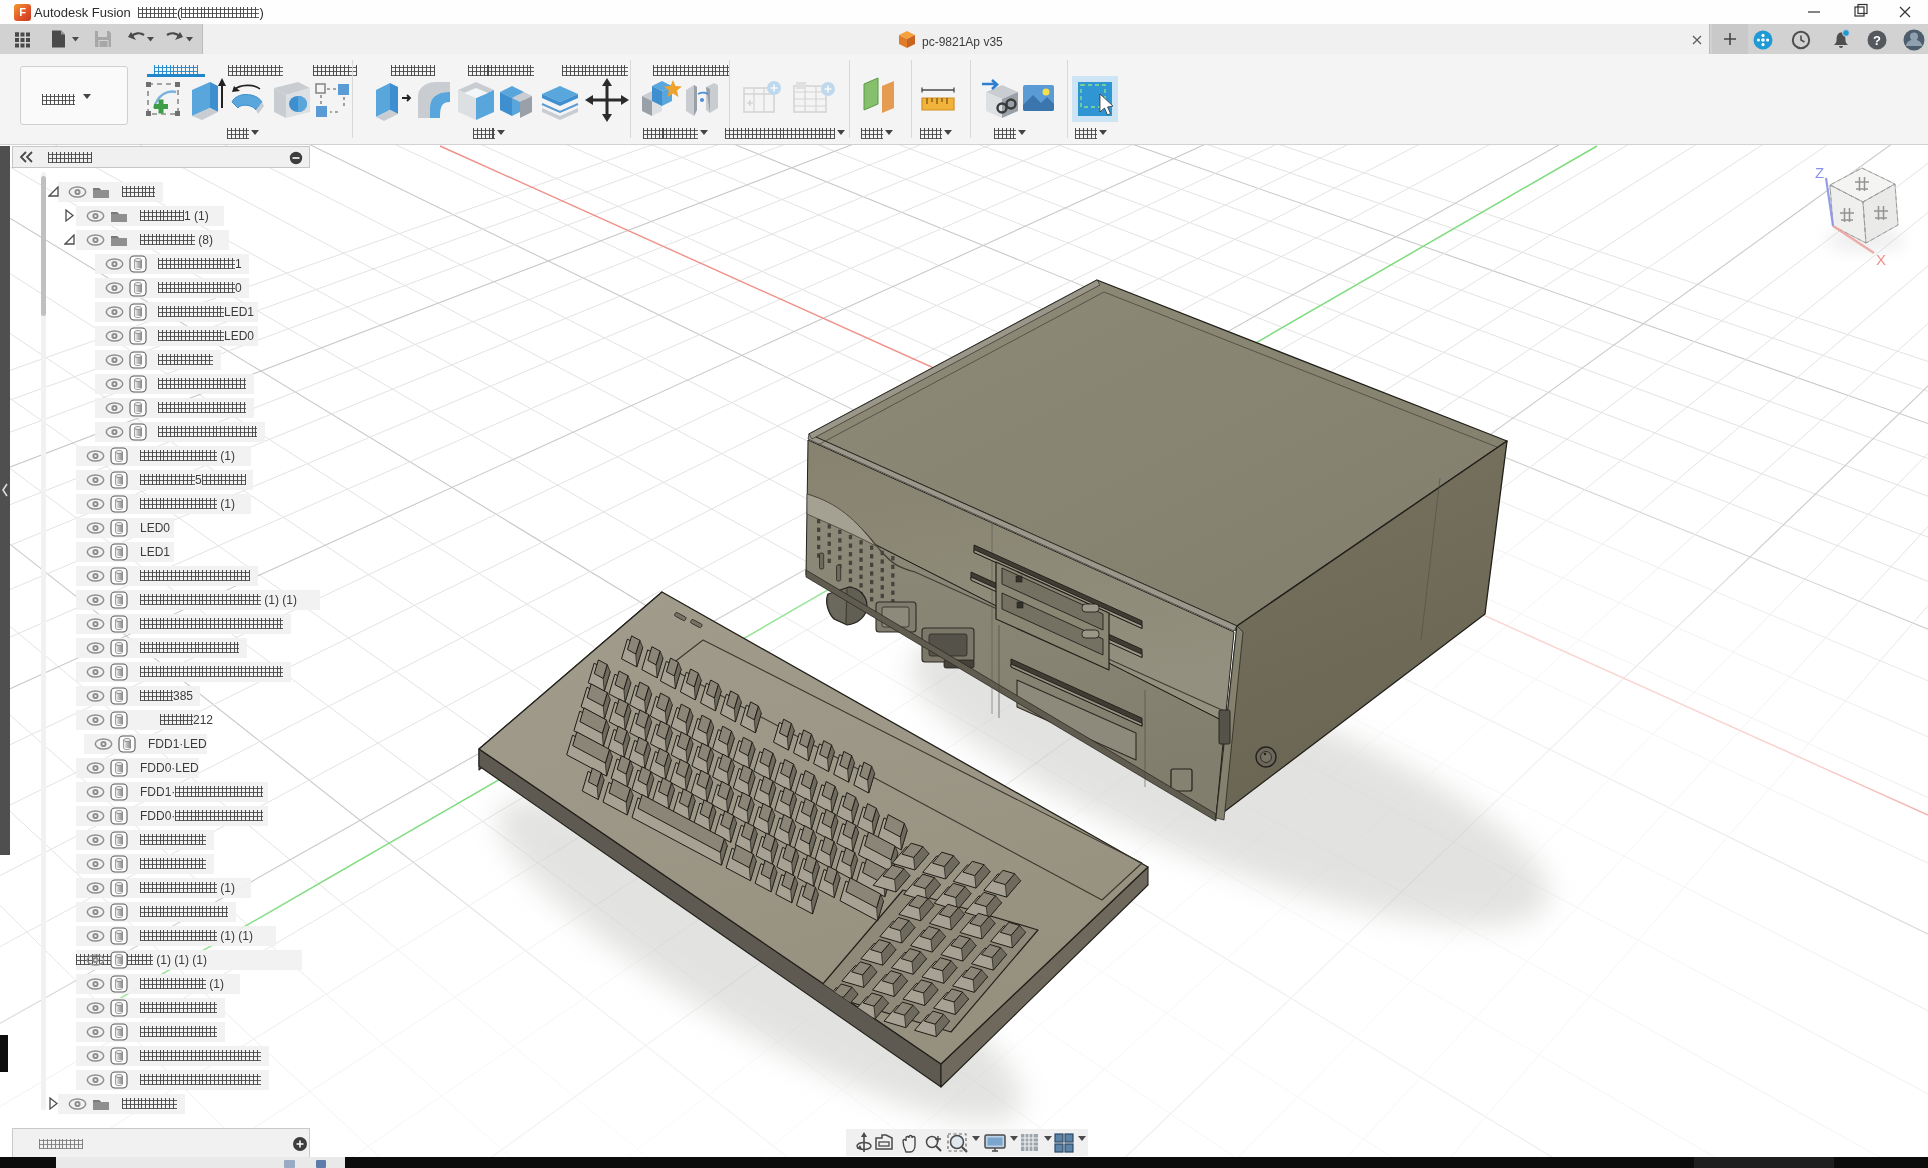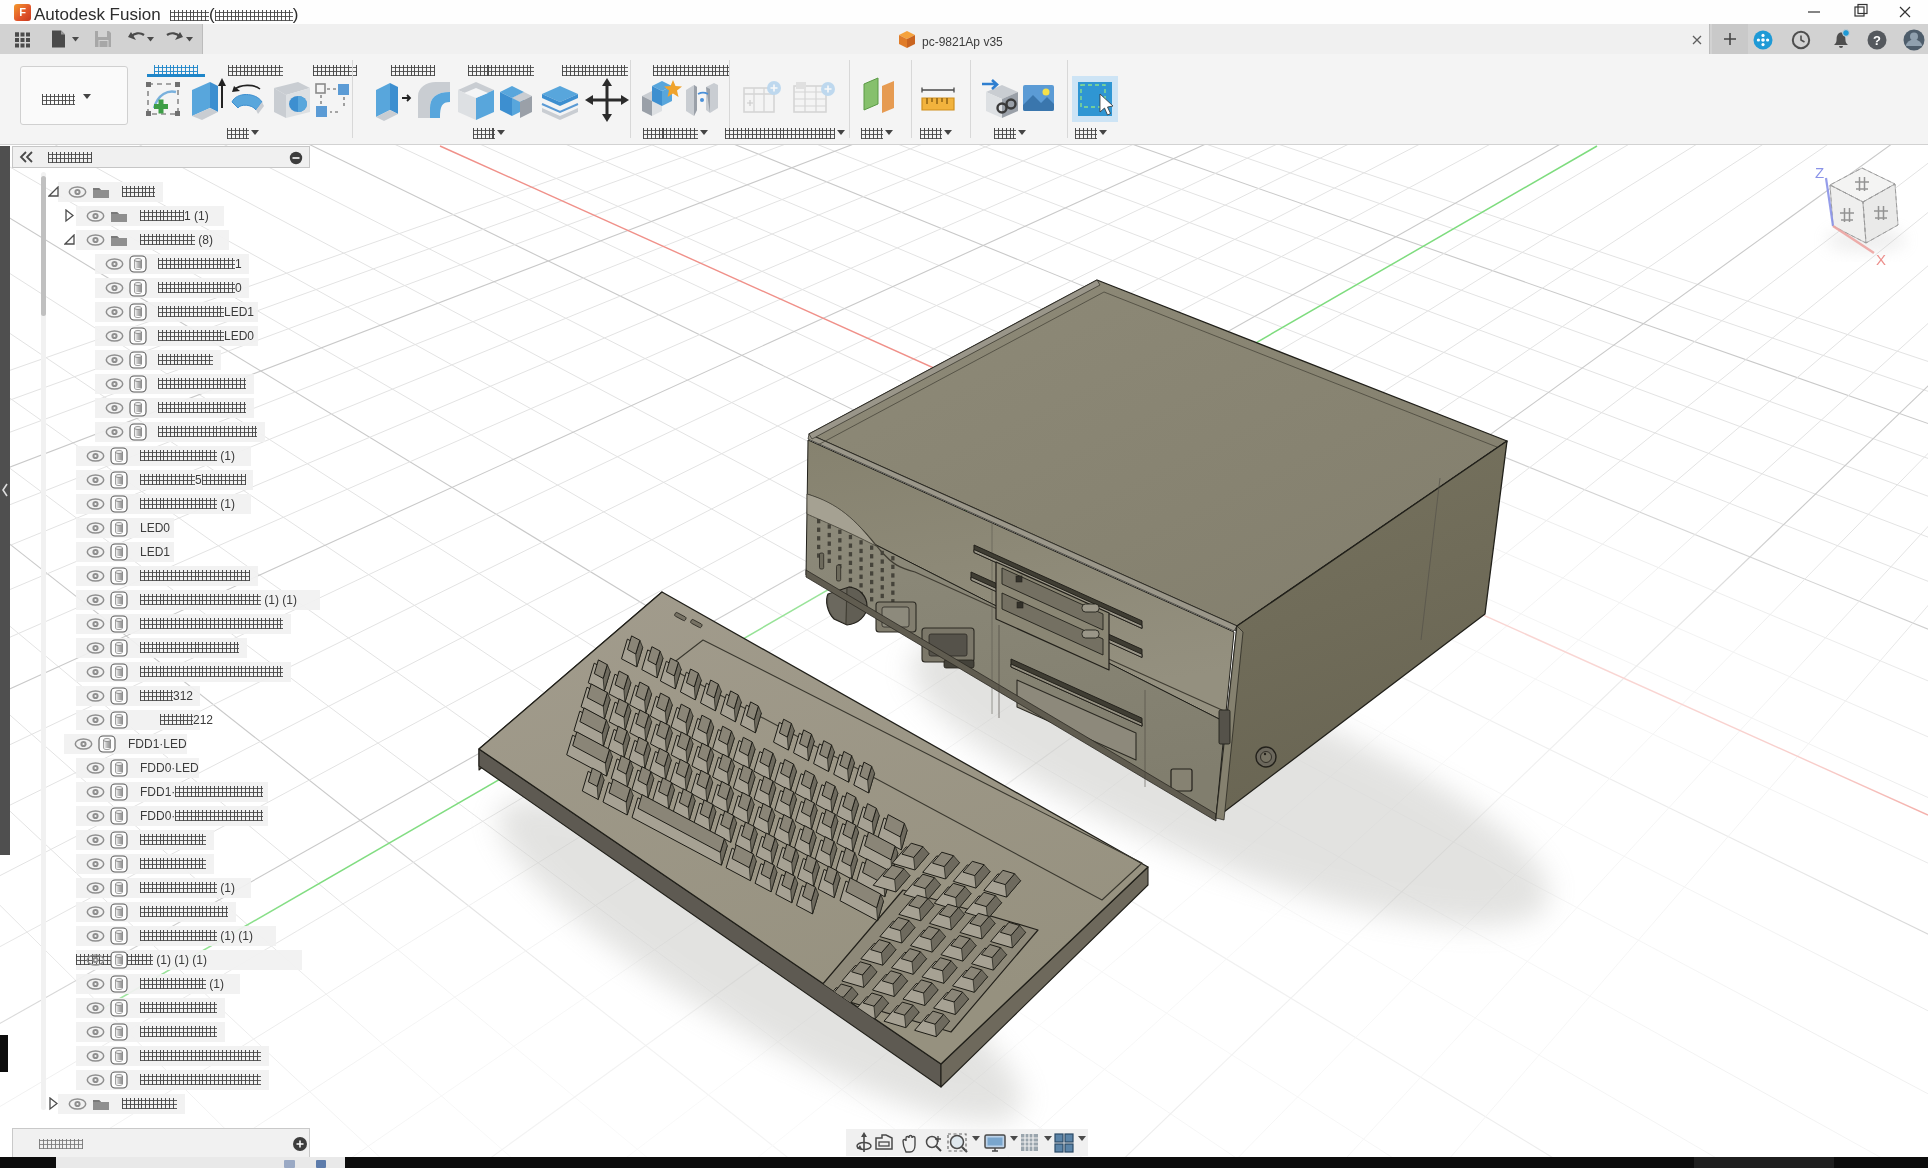--- a/index.html
+++ b/index.html
@@ -560,21 +560,21 @@
     </g>
     <g stroke="#8f8f8f" stroke-width="1.5" opacity="0.95">
       <line x1="1874.0" y1="211" x2="1888.0" y2="211"></line>
       <line x1="1878.5" y1="206.0" x2="1878.5" y2="220.0"></line>
       <line x1="1883.5" y1="206.0" x2="1883.5" y2="220.0"></line>
       <line x1="1875.0" y1="218.0" x2="1887.0" y2="218.0"></line>
     </g>
   </svg>
 <div class="abs" style="left:0;top:0;width:1928px;height:24px;background:#fefefe">
     <div class="abs" style="left:14px;top:4px;width:17px;height:17px;border-radius:3px;background:linear-gradient(135deg,#f3992c,#e2572b 55%,#c8391f);color:#fff;font-size:11px;font-weight:bold;text-align:center;line-height:16px">F</div>
-    <div class="abs" style="left:34px;top:5px;font-size:17px;color:#2d2d2d">Autodesk Fusion&nbsp;&nbsp;<i class="jb" style="width:39px"></i>(<i class="jb" style="width:78px"></i>)</div>
+    <div class="abs" style="left:34px;top:5px;font-size:13px;color:#2d2d2d">Autodesk Fusion&nbsp;&nbsp;<i class="jb" style="width:39px"></i>(<i class="jb" style="width:78px"></i>)</div>
     <svg class="abs" style="left:1780px;top:0" width="148" height="24">
       <line x1="28" y1="12" x2="40" y2="12" stroke="#333" stroke-width="1.2"></line>
       <rect x="75" y="7" width="9" height="9" fill="none" stroke="#333" stroke-width="1.2"></rect>
       <rect x="78" y="4.5" width="9" height="9" fill="none" stroke="#333" stroke-width="1.2"></rect>
       <path d="M 120,7 L 130,17 M 130,7 L 120,17" stroke="#333" stroke-width="1.2"></path>
     </svg>
   </div>
 <div class="abs" style="left:0;top:24px;width:1928px;height:30px;background:#d2d2d2"></div>
 <div class="abs" style="left:202px;top:24px;width:1508px;height:30px;background:#f0f0f0;border-left:1px solid #bcbcbc;border-right:1px solid #bcbcbc"></div>
 <svg class="abs" style="left:0;top:24px" width="202" height="30">
@@ -1309,21 +1309,21 @@
           <stop offset="0%" stop-color="#ffffff"></stop>
           <stop offset="50%" stop-color="#b9b9b9"></stop>
           <stop offset="100%" stop-color="#8f8f8f"></stop>
         </linearGradient>
       </defs>
       <path d="M 5.5,5 L 12.5,5 L 12.5,13 L 5.5,13 Z" fill="url(#cg)"></path>
       <ellipse cx="9" cy="5" rx="3.5" ry="1.6" fill="#e8e8e8" stroke="#777" stroke-width="0.7"></ellipse>
       <path d="M 5.5,5 L 5.5,13 M 12.5,5 L 12.5,13" stroke="#777" stroke-width="0.7"></path>
       <path d="M 5.5,13 a 3.5,1.6 0 0 0 7,0" fill="none" stroke="#777" stroke-width="0.7"></path>
     </svg>
-    <div style="margin-left:64px"><i class="jb" style="width:33px"></i><span style="white-space:pre">312</span></div>
+    <div style="margin-left:64px"><i class="jb" style="width:33px"></i><span style="white-space:pre">385</span></div>
   </div>
 <div class="row" style="left:76px;top:710px;width:124px;background:rgba(241,241,241,.92)">
     <svg width="19" height="12" style="position:absolute;left:10px;top:4px">
       <ellipse cx="9.5" cy="6" rx="8.2" ry="5" fill="none" stroke="#8f8f8f" stroke-width="1.5"></ellipse>
       <circle cx="9.5" cy="6" r="3.1" fill="#8f8f8f"></circle>
       <circle cx="9.5" cy="6" r="1.1" fill="#f6f6f6"></circle>
     </svg>
     <svg width="18" height="18" style="position:absolute;left:34px;top:1px">
       <rect x="1" y="1" width="16" height="16" rx="4" fill="#fdfdfd" stroke="#5a5a5a" stroke-width="1.1"></rect>
       <defs>
@@ -1333,21 +1333,21 @@
           <stop offset="100%" stop-color="#8f8f8f"></stop>
         </linearGradient>
       </defs>
       <path d="M 5.5,5 L 12.5,5 L 12.5,13 L 5.5,13 Z" fill="url(#cg)"></path>
       <ellipse cx="9" cy="5" rx="3.5" ry="1.6" fill="#e8e8e8" stroke="#777" stroke-width="0.7"></ellipse>
       <path d="M 5.5,5 L 5.5,13 M 12.5,5 L 12.5,13" stroke="#777" stroke-width="0.7"></path>
       <path d="M 5.5,13 a 3.5,1.6 0 0 0 7,0" fill="none" stroke="#777" stroke-width="0.7"></path>
     </svg>
     <div style="margin-left:84px"><i class="jb" style="width:33px"></i><span style="white-space:pre">212</span></div>
   </div>
-<div class="row" style="left:64px;top:734px;width:123px;background:rgba(241,241,241,.92)">
+<div class="row" style="left:84px;top:734px;width:123px;background:rgba(241,241,241,.92)">
     <svg width="19" height="12" style="position:absolute;left:10px;top:4px">
       <ellipse cx="9.5" cy="6" rx="8.2" ry="5" fill="none" stroke="#8f8f8f" stroke-width="1.5"></ellipse>
       <circle cx="9.5" cy="6" r="3.1" fill="#8f8f8f"></circle>
       <circle cx="9.5" cy="6" r="1.1" fill="#f6f6f6"></circle>
     </svg>
     <svg width="18" height="18" style="position:absolute;left:34px;top:1px">
       <rect x="1" y="1" width="16" height="16" rx="4" fill="#fdfdfd" stroke="#5a5a5a" stroke-width="1.1"></rect>
       <defs>
         <linearGradient id="cg" x1="0" y1="0" x2="1" y2="0">
           <stop offset="0%" stop-color="#ffffff"></stop>

